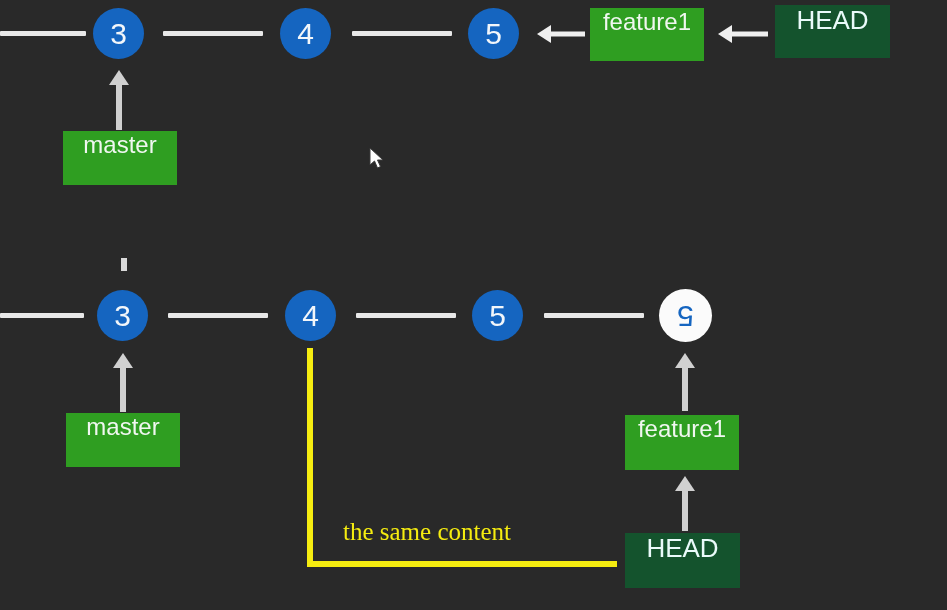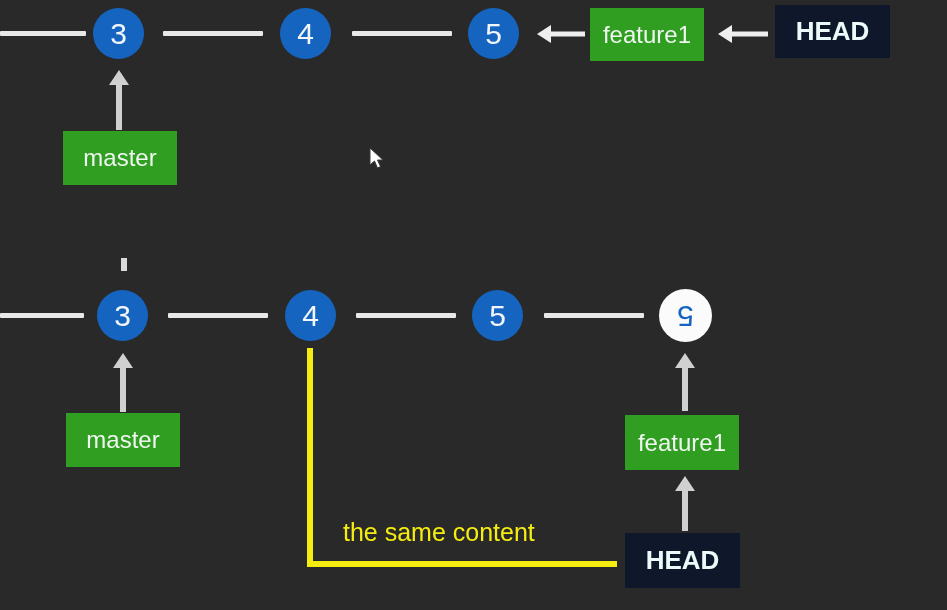--- a/index.html
+++ b/index.html
@@ -98,28 +98,27 @@
     height: 0;
     border-top: 9px solid transparent;
     border-bottom: 9px solid transparent;
     border-right: 14px solid #efefef;
   }
 
   
   .refbox {
     position: absolute;
     display: flex;
-    align-items: center;
     justify-content: center;
     color: #f0f7f0;
     font-family: "Liberation Sans", sans-serif;
     user-select: none;
   }
   .refbox.branch { background: #2f9e21; }
-  .refbox.head   { background: #0f172a; color: #eafbfa; font-weight: bold; }
+  .refbox.head   { background: #14532d; color: #eafbfa; }
 
   
   .command {
     position: absolute;
     color: #f2ea0b;
     font-family: "Liberation Mono", monospace;
     white-space: pre;
     user-select: none;
   }
 
@@ -130,21 +129,21 @@
     background: #f5ec10;
   }
   .bracket-h {
     position: absolute;
     height: 6px;
     background: #f5ec10;
   }
   .annotation {
     position: absolute;
     color: #f5ec10;
-    font-family: Liberation Sans, sans-serif;
+    font-family: Liberation Serif, serif;
     white-space: pre;
     user-select: none;
   }
 
   
   .tick {
     position: absolute;
     background: #d9d9d9;
   }
 

